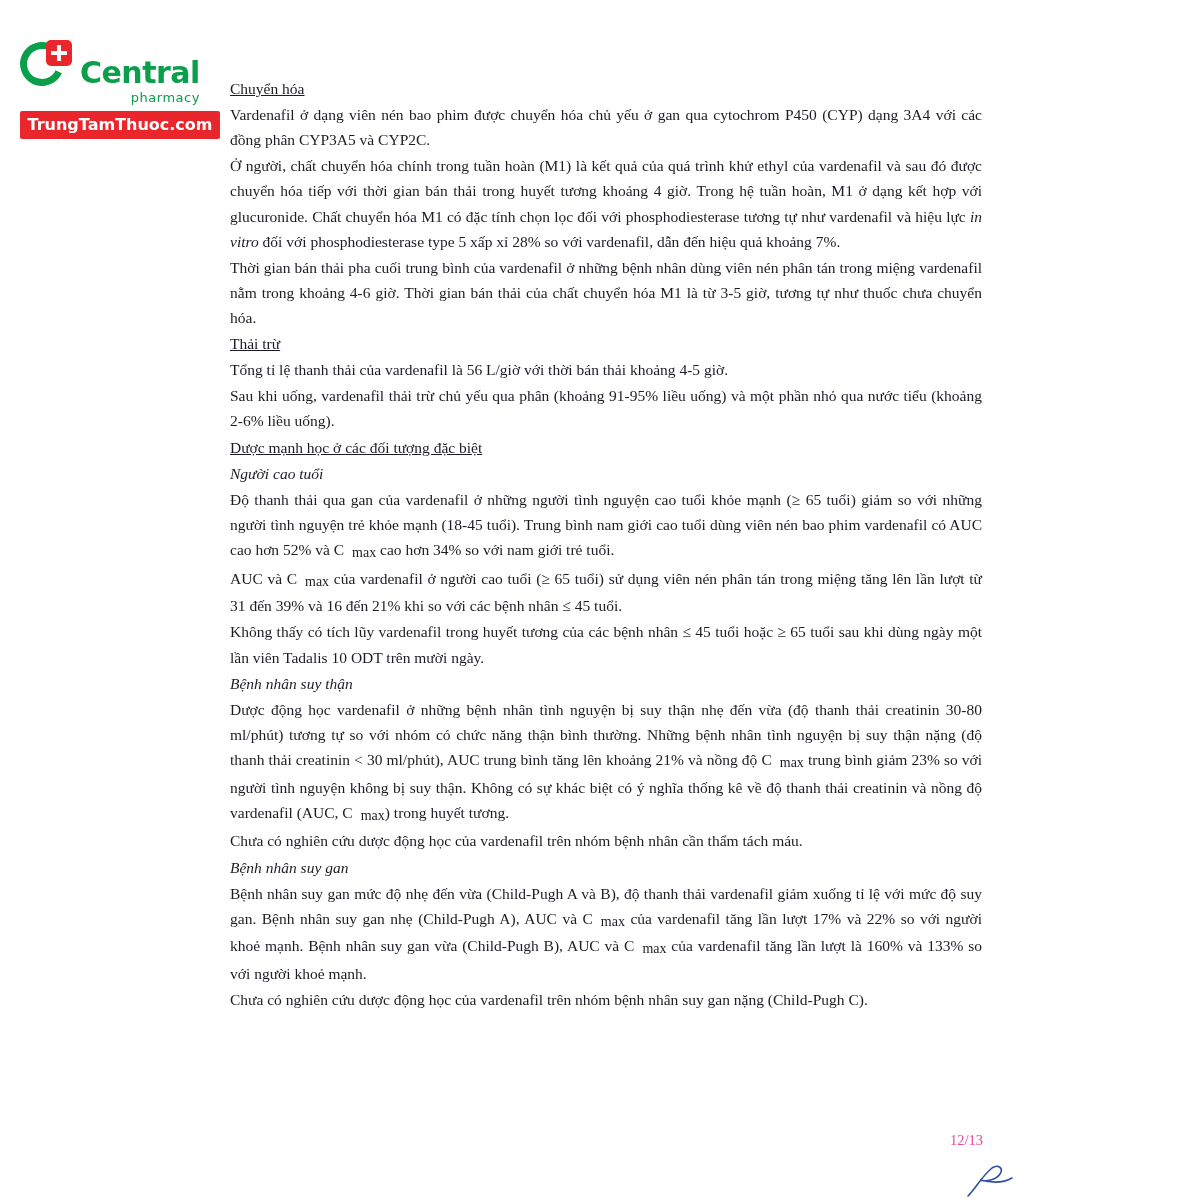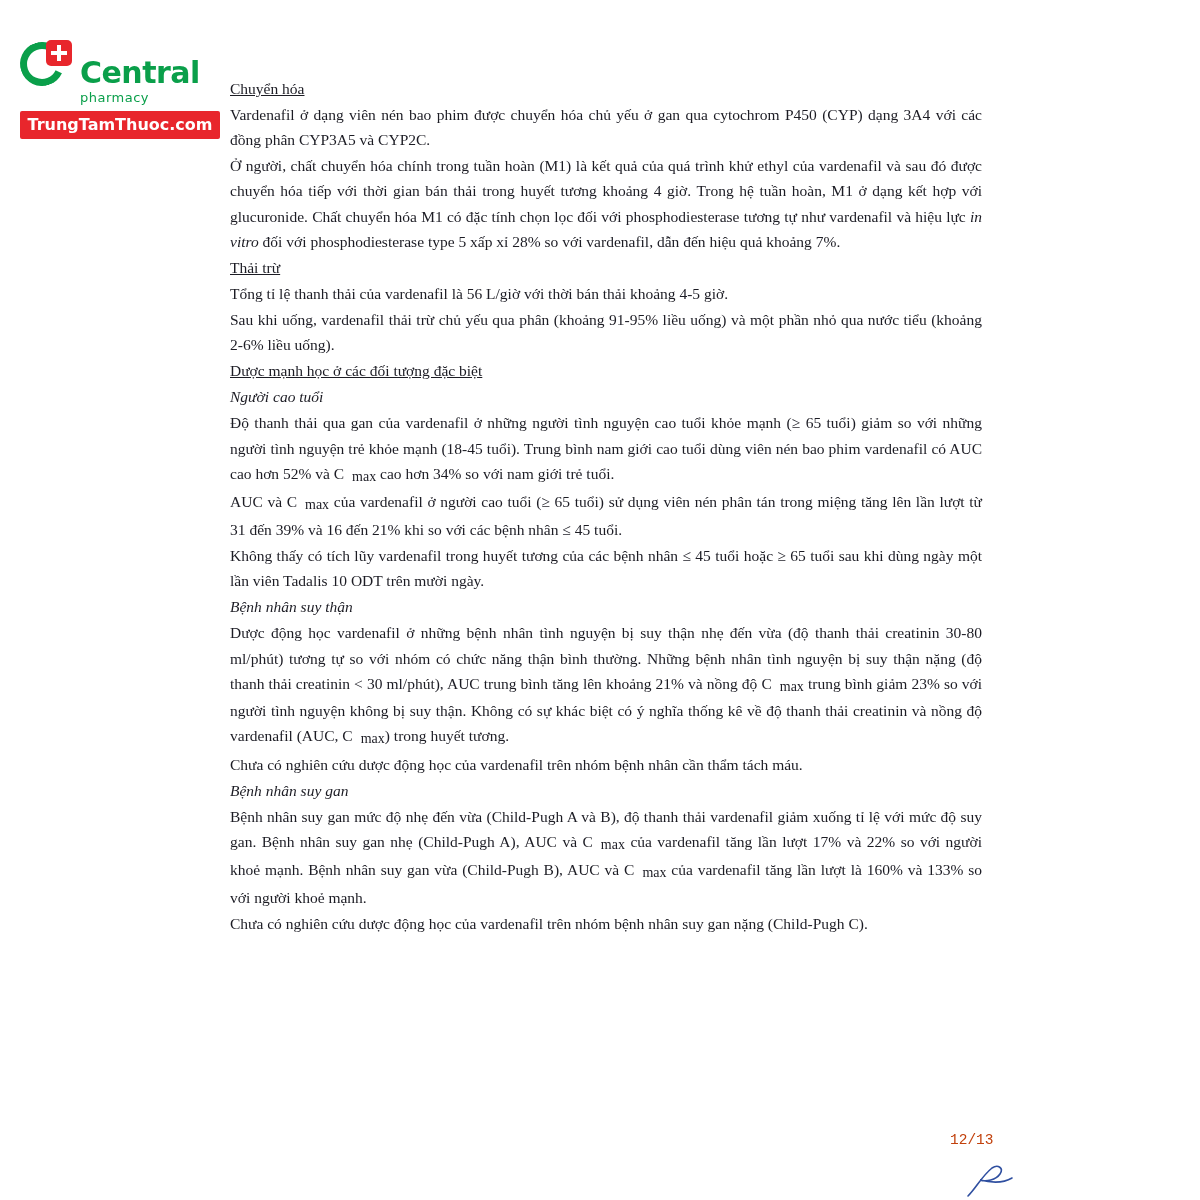--- a/index.html
+++ b/index.html
@@ -80,20 +80,21 @@
     font-family: "DejaVu Sans", sans-serif;
     font-size: 30px;
     font-weight: bold;
     color: #0a9f4a;
     letter-spacing: -0.5px;
   }
   #logo-sub {
     font-family: "DejaVu Sans", sans-serif;
     font-size: 13px;
     color: #0a9f4a;
+    text-align: right;
     margin-top: 3px;
     letter-spacing: 0.5px;
   }
   #logo-banner {
     margin-top: 7px;
     background: #e8262c;
     color: #ffffff;
     font-family: "DejaVu Sans", sans-serif;
     font-size: 16px;
     font-weight: bold;
@@ -133,22 +134,22 @@
     vertical-align: -2px;
     margin-left: 8px;
   }
 
   
   #page-number {
     position: absolute;
     left: 950px;
     top: 1132px;
     font-size: 14.5px;
-    color: #c2410c;
-    font-family: Liberation Mono, monospace;
+    color: #ec4899;
+    font-family: Liberation Serif, serif;
   }
   #signature {
     position: absolute;
     left: 962px;
     top: 1162px;
     width: 60px;
     height: 40px;
     color: #2f4fa0;
   }
 </style>
@@ -167,20 +168,21 @@
     </div>
   </div>
   <div id="logo-banner">TrungTamThuoc.com</div>
 </div>
 
 <div id="doc">
 
   <p class="heading-underline">Chuyển hóa</p>
   <p>Vardenafil ở dạng viên nén bao phim được chuyển hóa chủ yếu ở gan qua cytochrom P450 (CYP) dạng 3A4 với các đồng phân CYP3A5 và CYP2C.</p>
   <p>Ở người, chất chuyển hóa chính trong tuần hoàn (M1) là kết quả của quá trình khử ethyl của vardenafil và sau đó được chuyển hóa tiếp với thời gian bán thải trong huyết tương khoảng 4 giờ. Trong hệ tuần hoàn, M1 ở dạng kết hợp với glucuronide. Chất chuyển hóa M1 có đặc tính chọn lọc đối với phosphodiesterase tương tự như vardenafil và hiệu lực <span class="it">in vitro</span> đối với phosphodiesterase type 5 xấp xỉ 28% so với vardenafil, dẫn đến hiệu quả khoảng 7%.</p>
+  <p>Thời gian bán thải pha cuối trung bình của vardenafil ở những bệnh nhân dùng viên nén phân tán trong miệng vardenafil nằm trong khoảng 4-6 giờ. Thời gian bán thải của chất chuyển hóa M1 là từ 3-5 giờ, tương tự như thuốc chưa chuyển hóa.</p>
 
   <p class="heading-underline">Thải trừ</p>
   <p>Tổng tỉ lệ thanh thải của vardenafil là 56 L/giờ với thời bán thải khoảng 4-5 giờ.</p>
   <p>Sau khi uống, vardenafil thải trừ chủ yếu qua phân (khoảng 91-95% liều uống) và một phần nhỏ qua nước tiểu (khoảng 2-6% liều uống).</p>
 
   <p class="heading-underline">Dược mạnh học ở các đối tượng đặc biệt</p>
 
   <p class="subhead-italic">Người cao tuổi</p>
   <p>Độ thanh thải qua gan của vardenafil ở những người tình nguyện cao tuổi khỏe mạnh (≥ 65 tuổi) giảm so với những người tình nguyện trẻ khỏe mạnh (18-45 tuổi). Trung bình nam giới cao tuổi dùng viên nén bao phim vardenafil có AUC cao hơn 52% và C<sub>max</sub> cao hơn 34% so với nam giới trẻ tuổi.</p>
   <p>AUC và C<sub>max</sub> của vardenafil ở người cao tuổi (≥ 65 tuổi) sử dụng viên nén phân tán trong miệng tăng lên lần lượt từ 31 đến 39% và 16 đến 21% khi so với các bệnh nhân ≤ 45 tuổi.</p>

